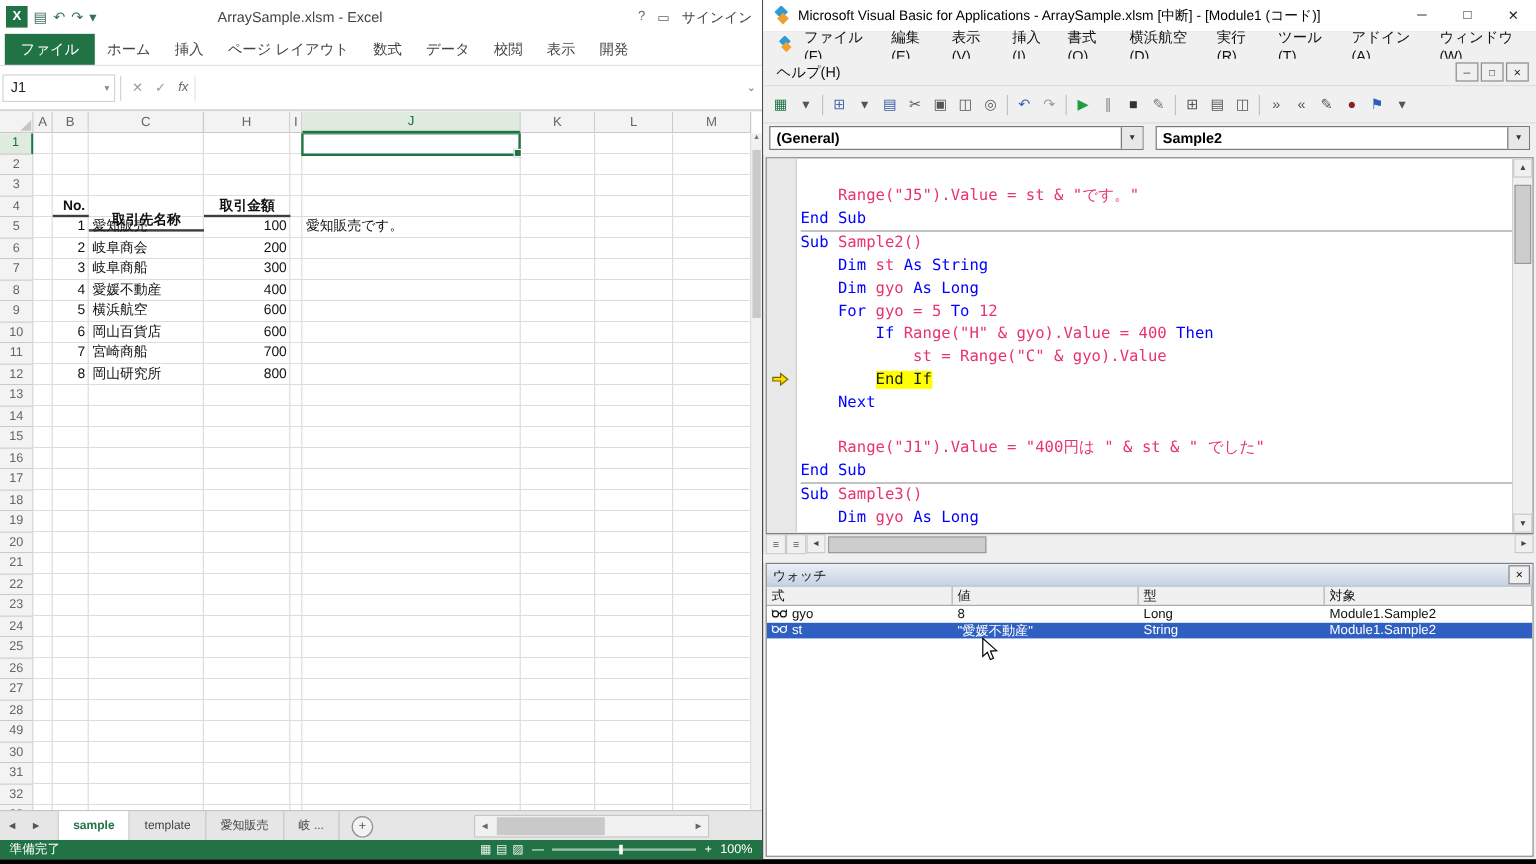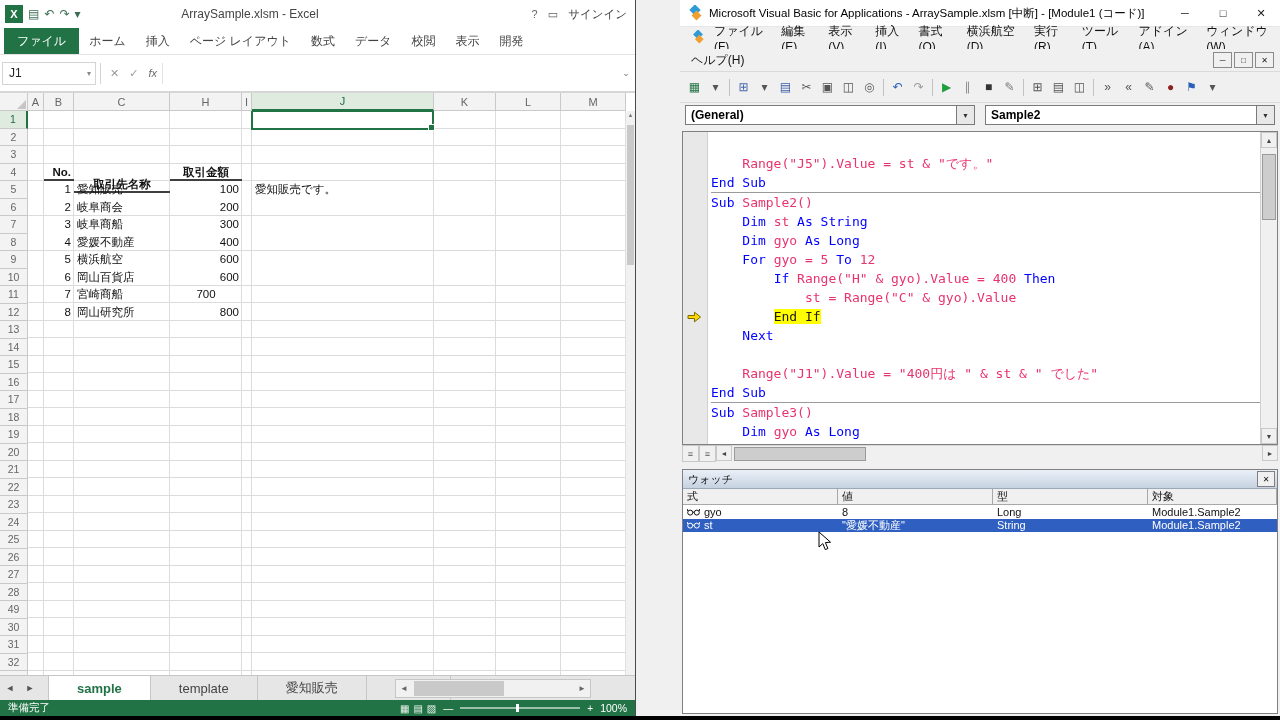--- a/index.html
+++ b/index.html
@@ -42,40 +42,40 @@
   .cell{position:absolute;box-sizing:border-box;height:17.5px;line-height:17.5px;font-size:11.5px;color:#111;padding:0 3px;white-space:nowrap;}
   .tblh{font-weight:700;border-bottom:2px solid #3F3F3F;}
   .sel-box{position:absolute;box-sizing:border-box;border:2px solid #217346;background:transparent;}
   .fill-handle{position:absolute;right:-3px;bottom:-3px;width:5px;height:5px;background:#217346;border:1px solid #fff;}
   .xl-vscroll{position:absolute;top:18px;right:0;width:9px;bottom:0;background:#F1F1F1;border-left:1px solid #E0E0E0;}
   .xl-vscroll .arr{position:absolute;top:1px;left:0;right:0;text-align:center;font-size:6px;color:#777;}
   .vthumb{position:absolute;left:1px;right:1px;top:14px;height:140px;background:#C9C9C9;}
   .xl-sheettabs{height:24px;background:#E6E6E6;border-top:1px solid #C6C6C6;display:flex;align-items:stretch;flex:none;position:relative;}
   .snav{width:20px;display:flex;align-items:center;justify-content:center;font-size:9px;color:#555;}
   #stabs{display:flex;align-items:stretch;margin-left:8px;}
-  .stab{padding:0 28px;display:flex;align-items:center;font-size:13px;color:#444;border-right:1px solid #C6C6C6;}
+  .stab{padding:0 12px;display:flex;align-items:center;font-size:10px;color:#444;border-right:1px solid #C6C6C6;}
   .stab:first-child{border-left:1px solid #C6C6C6;}
   .stab.active{background:#fff;color:#217346;font-weight:bold;}
   .splus{width:16px;height:16px;margin:4px 0 0 10px;border:1px solid #909090;border-radius:50%;font-size:11px;color:#555;display:flex;align-items:center;justify-content:center;background:#F3F3F3;}
   .xl-hscroll{position:absolute;left:395px;right:44px;top:3px;height:17px;display:flex;border:1px solid #C6C6C6;background:#F1F1F1;}
   .hsa{width:16px;display:flex;align-items:center;justify-content:center;font-size:8px;color:#666;}
   .hstrack{flex:1;position:relative;}
   .hsthumb{position:absolute;left:2px;top:1px;bottom:1px;width:90px;background:#C9C9C9;}
   .xl-status{height:16px;background:#217346;color:#fff;font-size:10.5px;display:flex;align-items:center;flex:none;}
   .xl-status>span:first-child{padding-left:8px;}
   .st-right{margin-left:auto;display:flex;align-items:center;gap:7px;padding-right:8px;}
   #status-views{display:flex;gap:4px;}
   .vico{font-size:10px;color:#EAF3EC;}
   .zoomctl{font-size:10px;}
   .ztrack{width:120px;height:2px;background:rgba(255,255,255,.55);position:relative;}
   .zthumb{position:absolute;left:56px;top:-3px;width:3px;height:8px;background:#fff;}
   .zlabel{font-size:10.5px;}
 
   
-  #vba{position:absolute;left:635px;top:0;width:645px;height:716px;background:#F0F0F0;border-left:1px solid #4a4a4a;box-sizing:border-box;display:flex;flex-direction:column;padding-left:44px;}
+  #vba{position:absolute;left:635px;top:0;width:645px;height:716px;background:#F0F0F0;border-left:1px solid #4a4a4a;box-sizing:border-box;display:flex;flex-direction:column;}
   .vb-titlebar{height:26px;background:#fff;display:flex;align-items:center;flex:none;border-bottom:1px solid #E6E6E6;}
   .vb-appicon{width:16px;height:16px;margin-left:7px;flex:none;}
   .vb-title{font-size:11.5px;color:#000;margin-left:6px;white-space:nowrap;overflow:hidden;flex:1;}
   #vb-winbtns{display:flex;flex:none;}
   .vb-winbtn{width:38px;height:26px;display:flex;align-items:center;justify-content:center;font-size:11px;color:#222;}
   .vb-menubar{height:22px;background:#F0F0F0;display:flex;align-items:center;padding-left:4px;flex:none;font-size:12px;}
   .vb-menuitem{padding:0 7px;color:#111;height:100%;display:flex;align-items:center;}
   .vb-menubar.row2{border-bottom:1px solid #DADADA;}
   #vb-mdi{margin-left:auto;display:flex;gap:2px;padding-right:6px;}
   .mdibtn{width:17px;height:14px;background:#F0F0F0;border:1px solid #8a8a8a;font-size:8px;display:flex;align-items:center;justify-content:center;color:#222;}
@@ -239,21 +239,21 @@
           <div class="cell" style="left: 46px; top: 122.5px; width: 96px;">愛媛不動産</div>
           <div class="cell" style="left: 142px; top: 122.5px; width: 72px; text-align: right;">400</div>
           <div class="cell" style="left: 16px; top: 140px; width: 30px; text-align: right;">5</div>
           <div class="cell" style="left: 46px; top: 140px; width: 96px;">横浜航空</div>
           <div class="cell" style="left: 142px; top: 140px; width: 72px; text-align: right;">600</div>
           <div class="cell" style="left: 16px; top: 157.5px; width: 30px; text-align: right;">6</div>
           <div class="cell" style="left: 46px; top: 157.5px; width: 96px;">岡山百貨店</div>
           <div class="cell" style="left: 142px; top: 157.5px; width: 72px; text-align: right;">600</div>
           <div class="cell" style="left: 16px; top: 175px; width: 30px; text-align: right;">7</div>
           <div class="cell" style="left: 46px; top: 175px; width: 96px;">宮崎商船</div>
-          <div class="cell" style="left: 142px; top: 175px; width: 72px; text-align: center;">700</div>
+          <div class="cell" style="left: 142px; top: 175px; width: 72px; text-align: right;">700</div>
           <div class="cell" style="left: 16px; top: 192.5px; width: 30px; text-align: right;">8</div>
           <div class="cell" style="left: 46px; top: 192.5px; width: 96px;">岡山研究所</div>
           <div class="cell" style="left: 142px; top: 192.5px; width: 72px; text-align: right;">800</div>
           <div class="sel-box" style="left: 223px; top: -1px; width: 183px; height: 19.5px;">
             <div class="fill-handle"></div>
           </div>
         </div>
       <div class="xl-vscroll">
         <span class="arr">▲</span>
         <div class="vthumb"></div>

